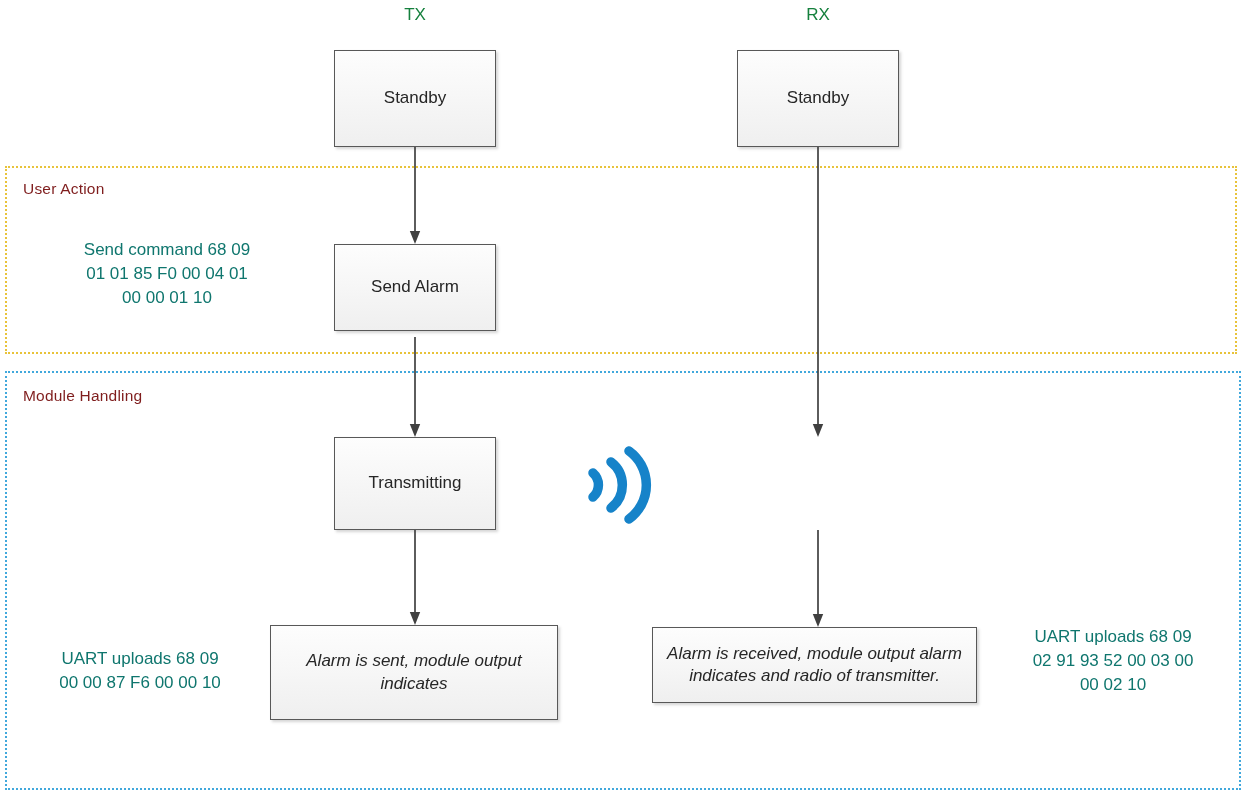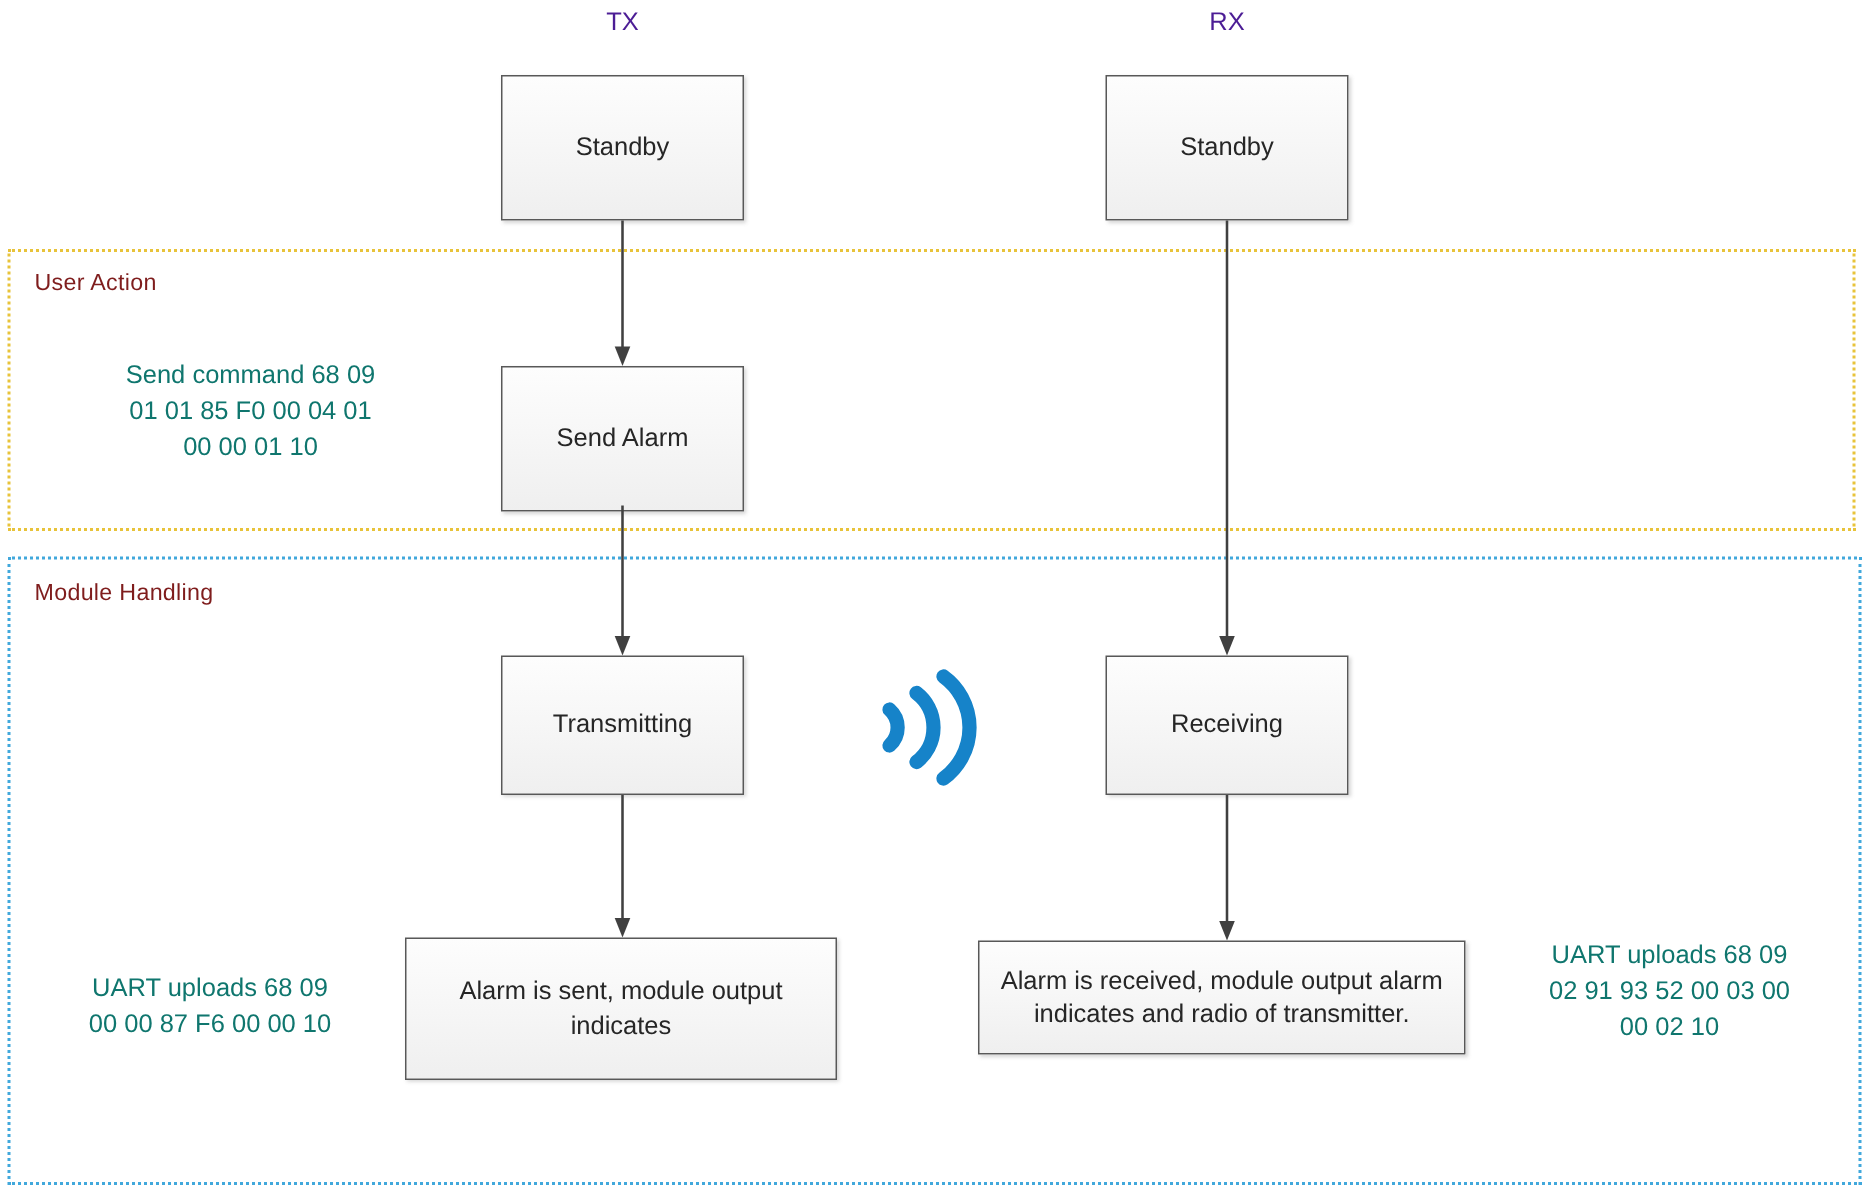--- a/index.html
+++ b/index.html
@@ -46,42 +46,42 @@
     letter-spacing: 0.2px;
     white-space: nowrap;
   }
   .lane-user .lane-label { left: 16px; top: 12px; }
   .lane-module .lane-label { left: 16px; top: 14px; }
 
   
   .col-header {
     position: absolute;
     font-size: 17px;
-    color: #4c1d95;
+    color: #15803d;
     text-align: center;
     white-space: nowrap;
   }
 
   
   .node {
     position: absolute;
     box-sizing: border-box;
     border: 1.6px solid #585858;
     background: linear-gradient(to bottom, #fdfdfd 0%, #f7f7f7 45%, #efefef 100%);
     box-shadow: 1.5px 1.5px 2.5px rgba(120,120,120,0.30);
     display: flex;
     align-items: center;
     justify-content: center;
     text-align: center;
     font-size: 17px;
     color: #262626;
     line-height: 1.32;
     padding: 20px 8px;
   }
-  .node.thin { border-width: 1.3px; }
+  .node.thin { border-width: 1.3px; font-style: italic; }
 
   
   .annot {
     position: absolute;
     font-size: 17px;
     color: #0f766e;
     text-align: center;
     line-height: 1.42;
     white-space: pre-line;
   }
@@ -105,29 +105,28 @@
 
   <div class="lane lane-module">
     <span class="lane-label">Module Handling</span>
   </div>
 
   <div class="col-header" style="left:334px; top:5px; width:162px;">TX</div>
   <div class="col-header" style="left:737px; top:5px; width:162px;">RX</div>
 
   <div class="node" style="left:334px; top:50px; width:162px; height:97px;">Standby</div>
 
-  <div class="node" style="left:334px; top:244px; width:162px; height:97px;">Send Alarm</div>
+  <div class="node" style="left:334px; top:244px; width:162px; height:87px;">Send Alarm</div>
 
   <div class="node" style="left:334px; top:437px; width:162px; height:93px;">Transmitting</div>
 
   <div class="node thin" style="left:270px; top:625px; width:288px; height:95px;">Alarm is sent, module output indicates</div>
 
   <div class="node" style="left:737px; top:50px; width:162px; height:97px;">Standby</div>
 
-  <div class="node" style="left:737px; top:437px; width:162px; height:93px;">Receiving</div>
 
   <div class="node thin" style="left:652px; top:627px; width:325px; height:76px;">Alarm is received, module output alarm indicates and radio of transmitter.</div>
 
   <div class="annot" style="left:38px; top:238px; width:258px;">Send command 68 09
 01 01 85 F0 00 04 01
 00 00 01 10</div>
 
   <div class="annot" style="left:16px; top:647px; width:248px;">UART uploads 68 09
 00 00 87 F6 00 00 10</div>
 

